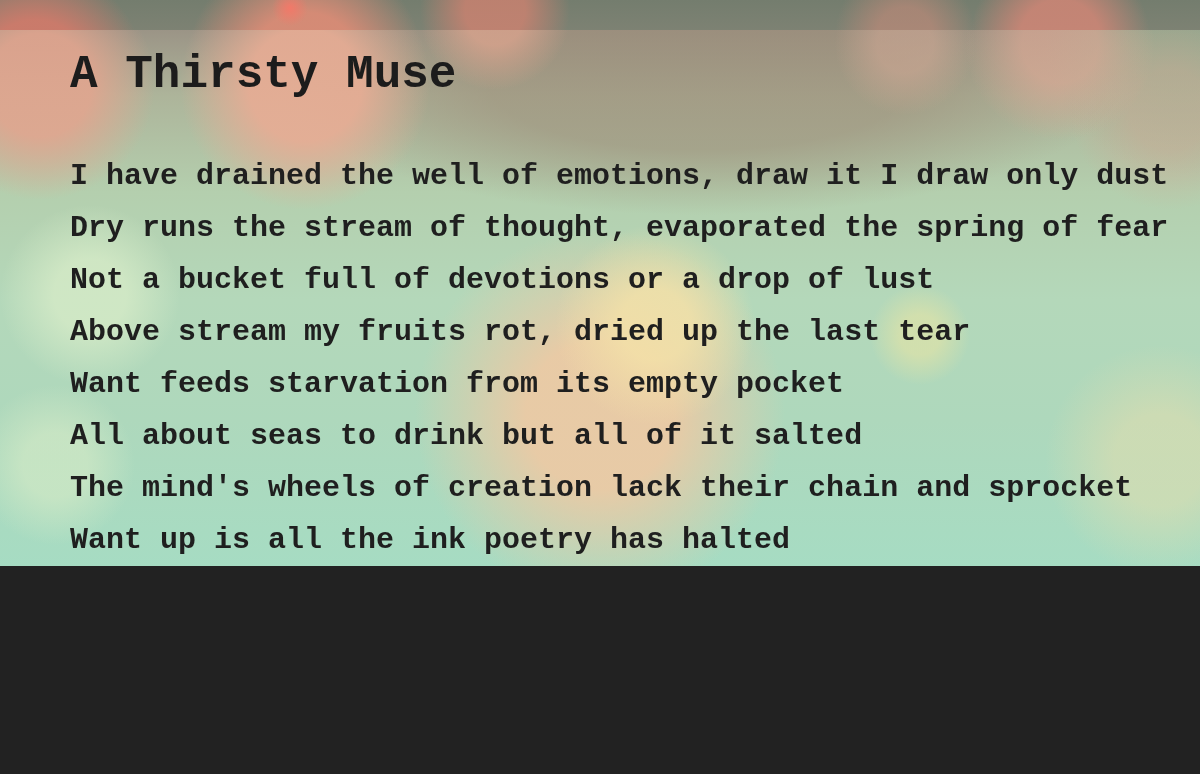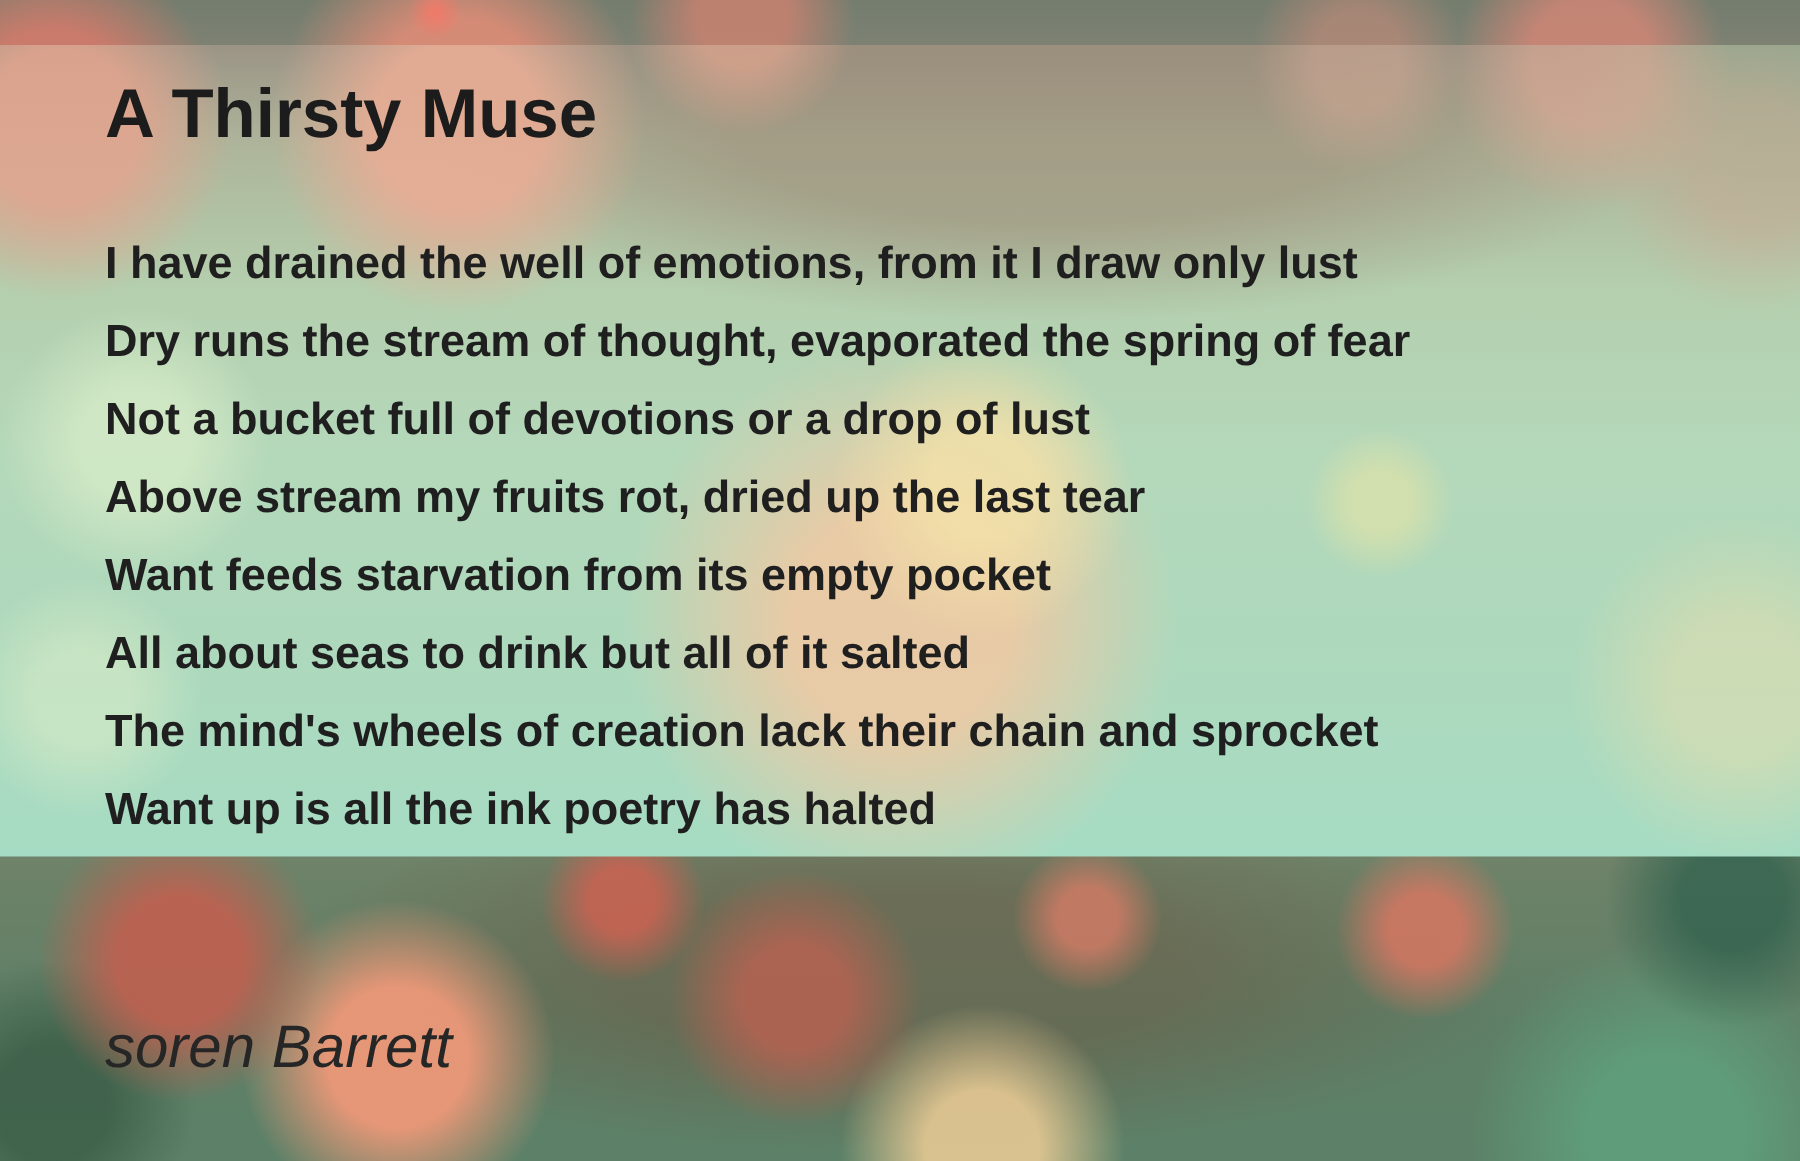--- a/index.html
+++ b/index.html
@@ -3,23 +3,23 @@
 <meta charset="utf-8">
 <style>
   html, body {
     margin: 0;
     padding: 0;
     background: #222;
   }
   #canvas {
     position: relative;
     width: 1200px;
-    height: 774px;
+    height: 566px;
     overflow: hidden;
-    font-family: Liberation Sans, sans-serif;
+    font-family: Liberation Mono, monospace;
   }
   
   .bg-photo {
     position: absolute;
     left: 0; top: 0;
     width: 1200px; height: 774px;
     background:
       radial-gradient(circle 18px at 290px 8px,   rgba(244,120,104,0.95) 0%, rgba(244,120,104,0) 100%),
       radial-gradient(circle 110px at 35px 75px,  rgba(210,122,106,0.90) 50%, rgba(210,122,106,0) 100%),
       radial-gradient(circle 120px at 305px 70px, rgba(222,140,118,0.90) 48%, rgba(222,140,118,0) 100%),
@@ -97,21 +97,21 @@
 </style>
 </head>
 <body>
 
 <div id="canvas">
   <div class="bg-photo"></div>
   <div class="band"></div>
   <div class="text-layer">
     <div class="title">A Thirsty Muse</div>
     <div class="poem">
-      <div class="poem-line">I have drained the well of emotions, from it I draw only lust</div>
+      <div class="poem-line">I have drained the well of emotions, draw it I draw only dust</div>
       <div class="poem-line">Dry runs the stream of thought, evaporated the spring of fear</div>
       <div class="poem-line">Not a bucket full of devotions or a drop of lust</div>
       <div class="poem-line">Above stream my fruits rot, dried up the last tear</div>
       <div class="poem-line">Want feeds starvation from its empty pocket</div>
       <div class="poem-line">All about seas to drink but all of it salted</div>
       <div class="poem-line">The mind's wheels of creation lack their chain and sprocket</div>
       <div class="poem-line">Want up is all the ink poetry has halted</div>
     </div>
     <div class="author">soren Barrett</div>
   </div>

